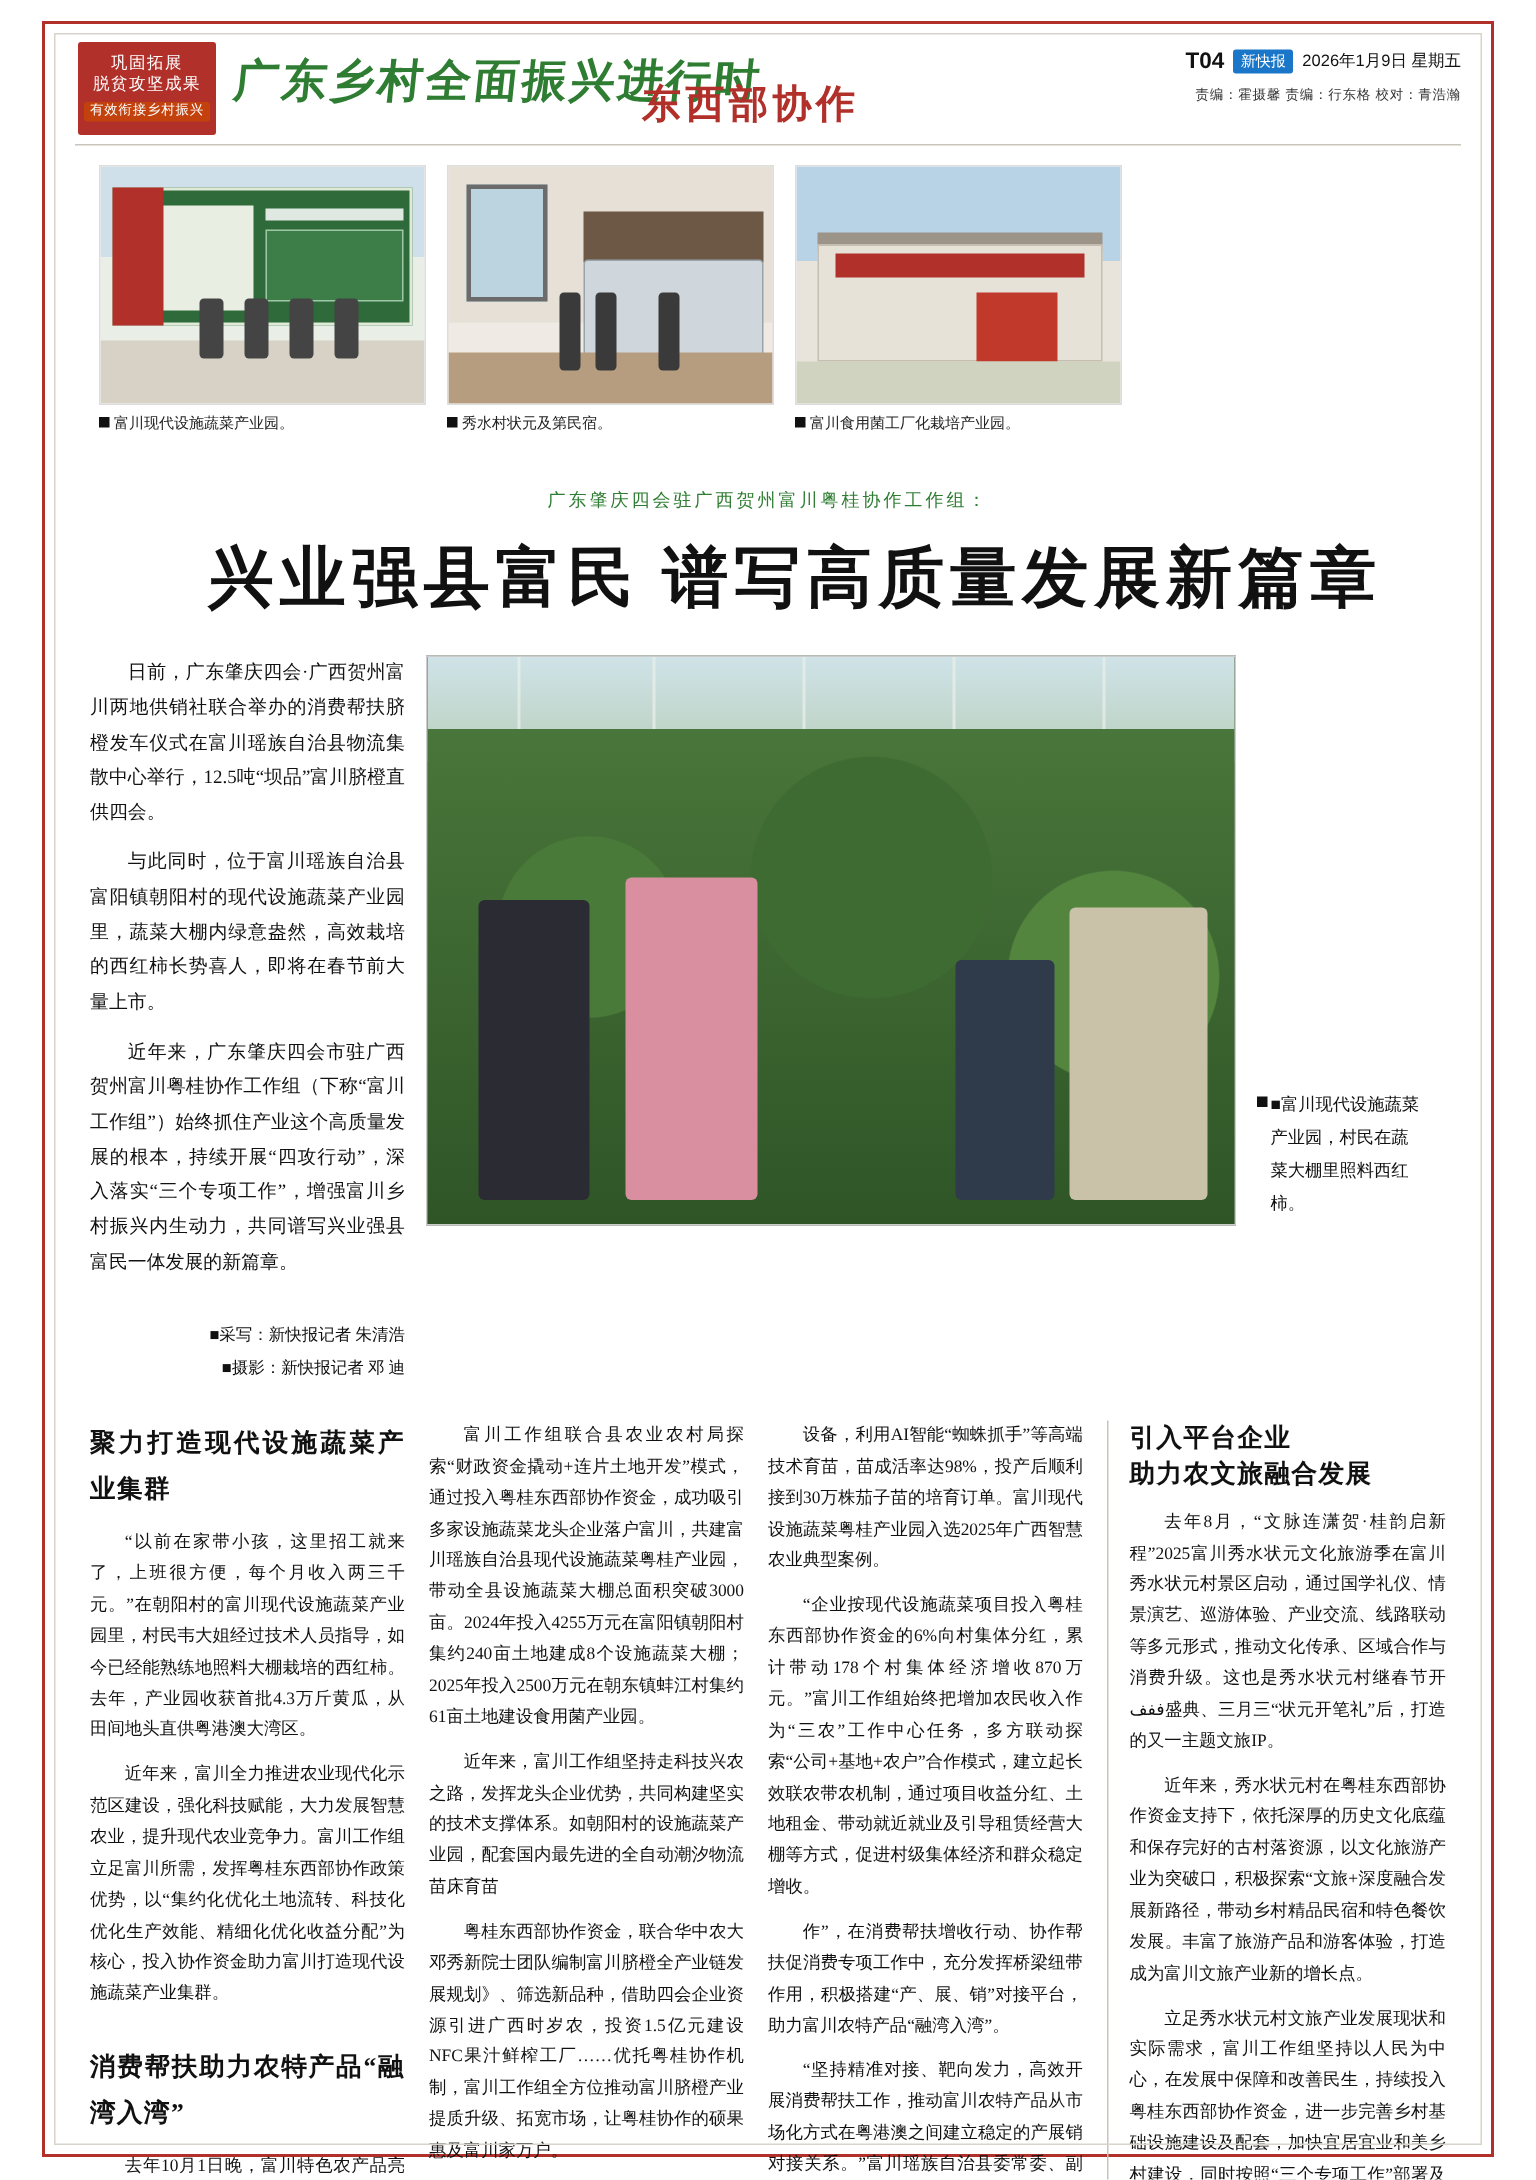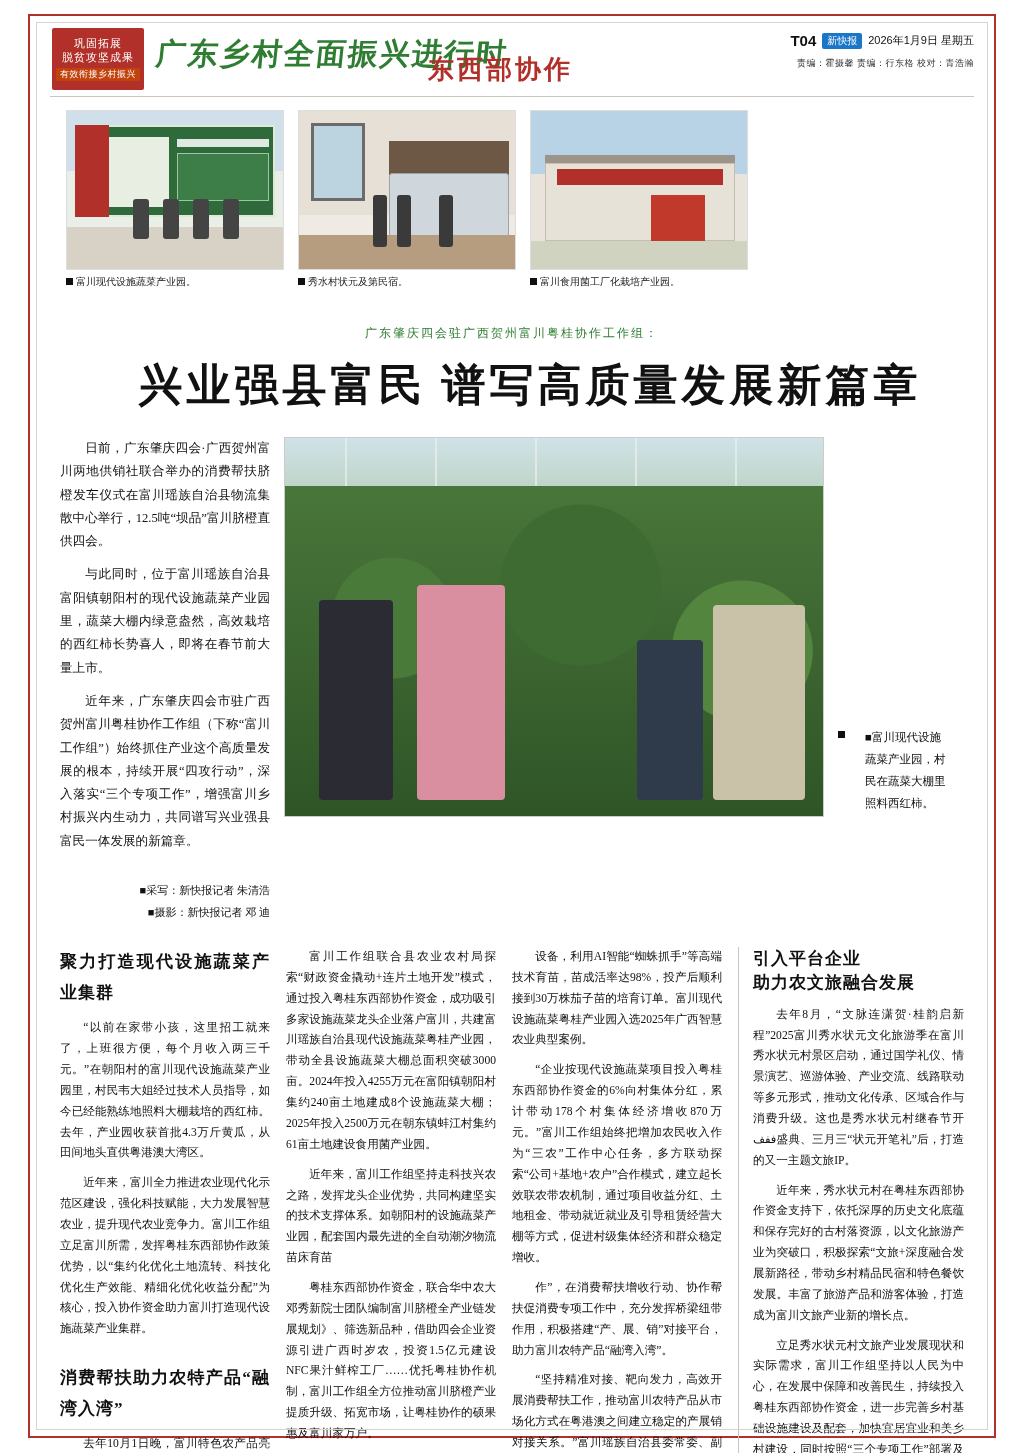--- a/index.html
+++ b/index.html
@@ -20,21 +20,21 @@
     padding:6px 8px;
   }
   .inner-rule { position:absolute; left:6px; top:6px; right:6px; bottom:6px; border:1px solid #d8d3cb; pointer-events:none; }
 
   
   .masthead { position:relative; height:78px; }
   .mh-badge {
     position:absolute; left:14px; top:6px; width:92px; height:62px;
     background:#b1302a; color:#fff; border-radius:2px;
     display:flex; flex-direction:column; align-items:center; justify-content:center;
-    font-family:Liberation Sans, sans-serif;
+    font-family:Liberation Mono, monospace;
     line-height:1.25;
   }
   .mh-badge .l1 { font-size:11px; letter-spacing:1px; }
   .mh-badge .l2 { font-size:11px; letter-spacing:1px; }
   .mh-badge .l3 { font-size:9px; margin-top:3px; letter-spacing:0.5px; background:#c2410c; padding:1px 4px; border-radius:2px; }
   .mh-brush {
     position:absolute; left:118px; top:12px;
     font-size:30px; color:#2f7d32; font-weight:bold;
     font-family:"Liberation Serif", serif;
     letter-spacing:2px;
@@ -102,21 +102,21 @@
   .hero-img { width:540px; height:380px; position:relative; overflow:hidden; background:#3f5d36; border:1px solid #ccc;}
   .hero-img .sky { position:absolute; left:0; top:0; width:100%; height:70px; background:linear-gradient(#cfe3e8,#b9cfbb); }
   .hero-img .beam { position:absolute; top:0; width:2px; height:80px; background:#e6eee9; opacity:.8; }
   .hero-img .foliage { position:absolute; left:0; bottom:0; width:100%; height:330px;
     background:radial-gradient(circle at 20% 40%, #4a7a3a 0 60px, transparent 61px),
                radial-gradient(circle at 55% 30%, #3e6b31 0 80px, transparent 81px),
                radial-gradient(circle at 85% 50%, #54853f 0 70px, transparent 71px),
                linear-gradient(#49763a,#2f5527); }
   .hero-img .person { position:absolute; bottom:16px; border-radius:4px; }
   .hero-right { width:112px; font-size:11.5px; line-height:1.9; }
-  .hero-right .note { margin-top:290px; display:flex; gap:20px; }
+  .hero-right .note { margin-top:290px; display:flex; gap:2px; }
   .hero-right .note .sq { width:7px; height:7px; background:#111; margin-top:4px; flex:0 0 auto;}
 
   
   .bottom { display:flex; margin-top:24px; padding:0 22px; gap:16px; align-items:flex-start; }
   .bcol { font-size:11.6px; line-height:1.8; text-align:justify; }
   .w-a { width:212px; }
   .w-b { width:212px; }
   .w-c { width:212px; }
   .w-d { width:228px; border-left:1px solid #c9c4bc; padding-left:14px; }
   .sec-title { font-size:17px; font-weight:bold; letter-spacing:1px; margin:0 0 10px 0; }

